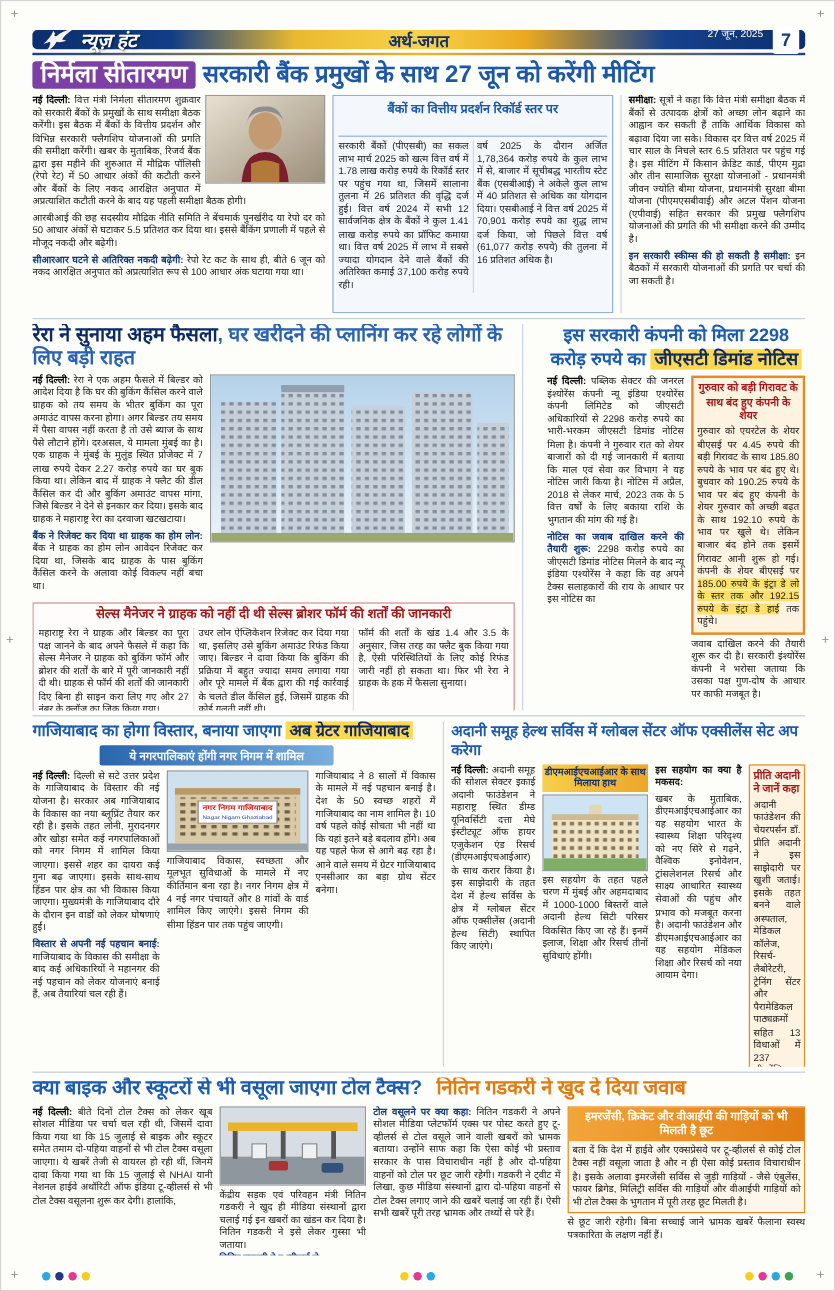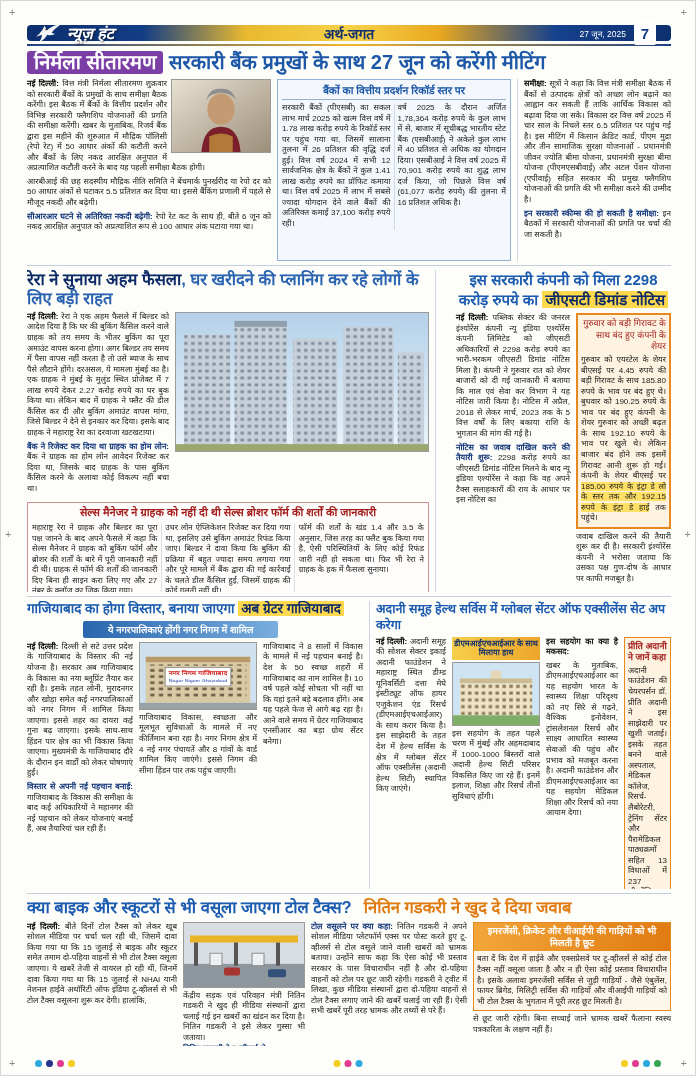--- a/index.html
+++ b/index.html
@@ -11,59 +11,59 @@
   .regmark{position:absolute;color:#8a8a8a;font-size:11px;line-height:1}
   .dotrow{position:absolute;display:flex;gap:4px}
   .dot{width:7px;height:7px;border-radius:50%;display:inline-block}
   .dot.c{background:#2ba8e0}.dot.m{background:#e23a8e}.dot.y{background:#f2cf1f}.dot.k{background:#27348b}.dot.g{background:#3aa455}
   
   .mast-strip{position:relative;height:16px;border-radius:4px;display:flex;align-items:center;
     background:linear-gradient(90deg,#0c2f6e 0%,#123d85 18%,#e9b92f 34%,#f7d24a 50%,#e9a81f 64%,#16418d 82%,#0c2f6e 100%)}
   .mast-left{display:flex;align-items:center;gap:4px;padding-left:8px}
   .mast-title{font-size:16px;font-weight:bold;color:#fff;font-style:italic;text-shadow:1px 1px 2px rgba(0,0,0,.6)}
   .mast-center{position:absolute;left:50%;transform:translateX(-50%);font-size:14px;font-weight:bold;color:#12306b}
-  .mast-right{margin-left:auto;display:flex;align-items:center;gap:8px;padding-right:15px}
+  .mast-right{margin-left:auto;display:flex;gap:8px;padding-right:5px}
   .mast-date{color:#fff;font-size:8.5px}
   .page-box{background:#fff;color:#123d85;font-weight:bold;font-size:15px;width:22px;height:23px;display:flex;align-items:center;justify-content:center;border-radius:2px}
   .hdr-rule{height:2px;background:linear-gradient(90deg,#1c3f86,#f0b62a,#1c3f86);margin:3px 0 4px}
   .divider{border:none;border-top:1px solid #c3cfdf;margin:4px 0}
   
   .bodytext{font-size:8px;line-height:1.32;color:#1b1b1b;text-align:justify}
   .bodytext p{margin-bottom:3px}
   .dateline{font-weight:bold;color:#000}
   .lead-bold{font-weight:bold;color:#13377a}
   .row{display:flex;gap:6px;align-items:stretch}
   .photo{border:1px solid #9a9a9a;overflow:hidden;background:#dfe6ec}
   
   .h1{font-size:20px;line-height:1.15;color:#1c57a8;font-weight:bold;margin:5px 0 5px}
   .hl-purple{background:#7b3fa6;color:#fff;padding:0 7px;border-radius:3px;display:inline-block}
   .s1-row{height:182px;overflow:hidden}
   .s1-left{width:244px}
   .nirmala{float:right;width:100px;height:74px;margin:0 0 3px 4px}
   .s1-box{width:234px;border:1px solid #8fb2d9;background:#f4f8fd;padding:3px 4px}
-  .s1-box-title{color:#1c57a8;font-weight:bold;font-size:10.5px;text-align:center;border-bottom:1px solid #8fb2d9;padding-bottom:2px;margin-bottom:3px}
+  .s1-box-title{color:#1c57a8;font-weight:bold;font-size:10.5px;text-align:center;border-bottom:1px solid #8fb2d9;padding-bottom:16px;margin-bottom:3px}
   .s1-box-cols{column-count:2;column-gap:7px;column-rule:1px solid #c9d8ea}
   .s1-right{flex:1;border-left:1px solid #ccd5e4;padding-left:6px}
   
   .band2{height:322px;overflow:hidden}
   .rera{width:402px}
   .h2-rera{font-size:16.5px;font-weight:bold;margin:0 0 4px;line-height:1.15}
   .h2-rera .dark{color:#0d2a66}.h2-rera .rest{color:#2a63b0}
   .rera-c1{width:142px}
   .towers{flex:1;height:140px}
   .redbox{border:1px solid #cc8f8f;margin-top:5px;padding:3px 4px;background:#fffdfb}
   .redbox-title{color:#a31d1d;font-weight:bold;font-size:11px;text-align:center;margin-bottom:3px;line-height:1.25}
   .redbox-cols{column-count:3;column-gap:8px;column-rule:1px solid #ddd;height:118px;overflow:hidden}
   .gst{flex:1;border-left:1px solid #ccd5e4;padding-left:20px}
   .gst-h{font-size:15px;color:#1b5bb0;font-weight:bold;text-align:center;line-height:1.3;margin-bottom:4px}
   .yhl{background:#ffd94d;color:#0d2a66;padding:0 3px}
   .gst-c1{width:114px}
   .gst-right{flex:1}
   .orangebox{border:2px solid #e8891f;background:#fdf3e0;padding:3px;margin-bottom:3px}
-  .ob-title{color:#a31d1d;font-weight:normal;font-size:9px;text-align:right;margin-bottom:2px;line-height:1.3}
+  .ob-title{color:#a31d1d;font-weight:bold;font-size:9px;text-align:center;margin-bottom:2px;line-height:1.3}
   .numhl{background:#ffe066}
   
   .band3{height:288px;overflow:hidden}
   .gz{width:336px}
   .gz-h{font-size:13.5px;color:#1b5bb0;font-weight:bold;margin-bottom:3px;line-height:1.25}
   .bluebar{background:linear-gradient(90deg,#2a66ae,#79aede);color:#fff;font-weight:bold;font-size:9.5px;padding:2px 25px;border-radius:2px;width:fit-content;margin:0 0 4px 56px}
   .gz-c1{width:106px}.gz-c2{width:118px}.gz-c3{flex:1}
   .gz-photo{width:100%;height:68px;margin-bottom:3px}
   .adani{flex:1;border-left:1px solid #ccd5e4;padding-left:6px}
   .ad-h{font-size:12.5px;color:#1b5bb0;font-weight:bold;line-height:1.3;margin-bottom:3px}

